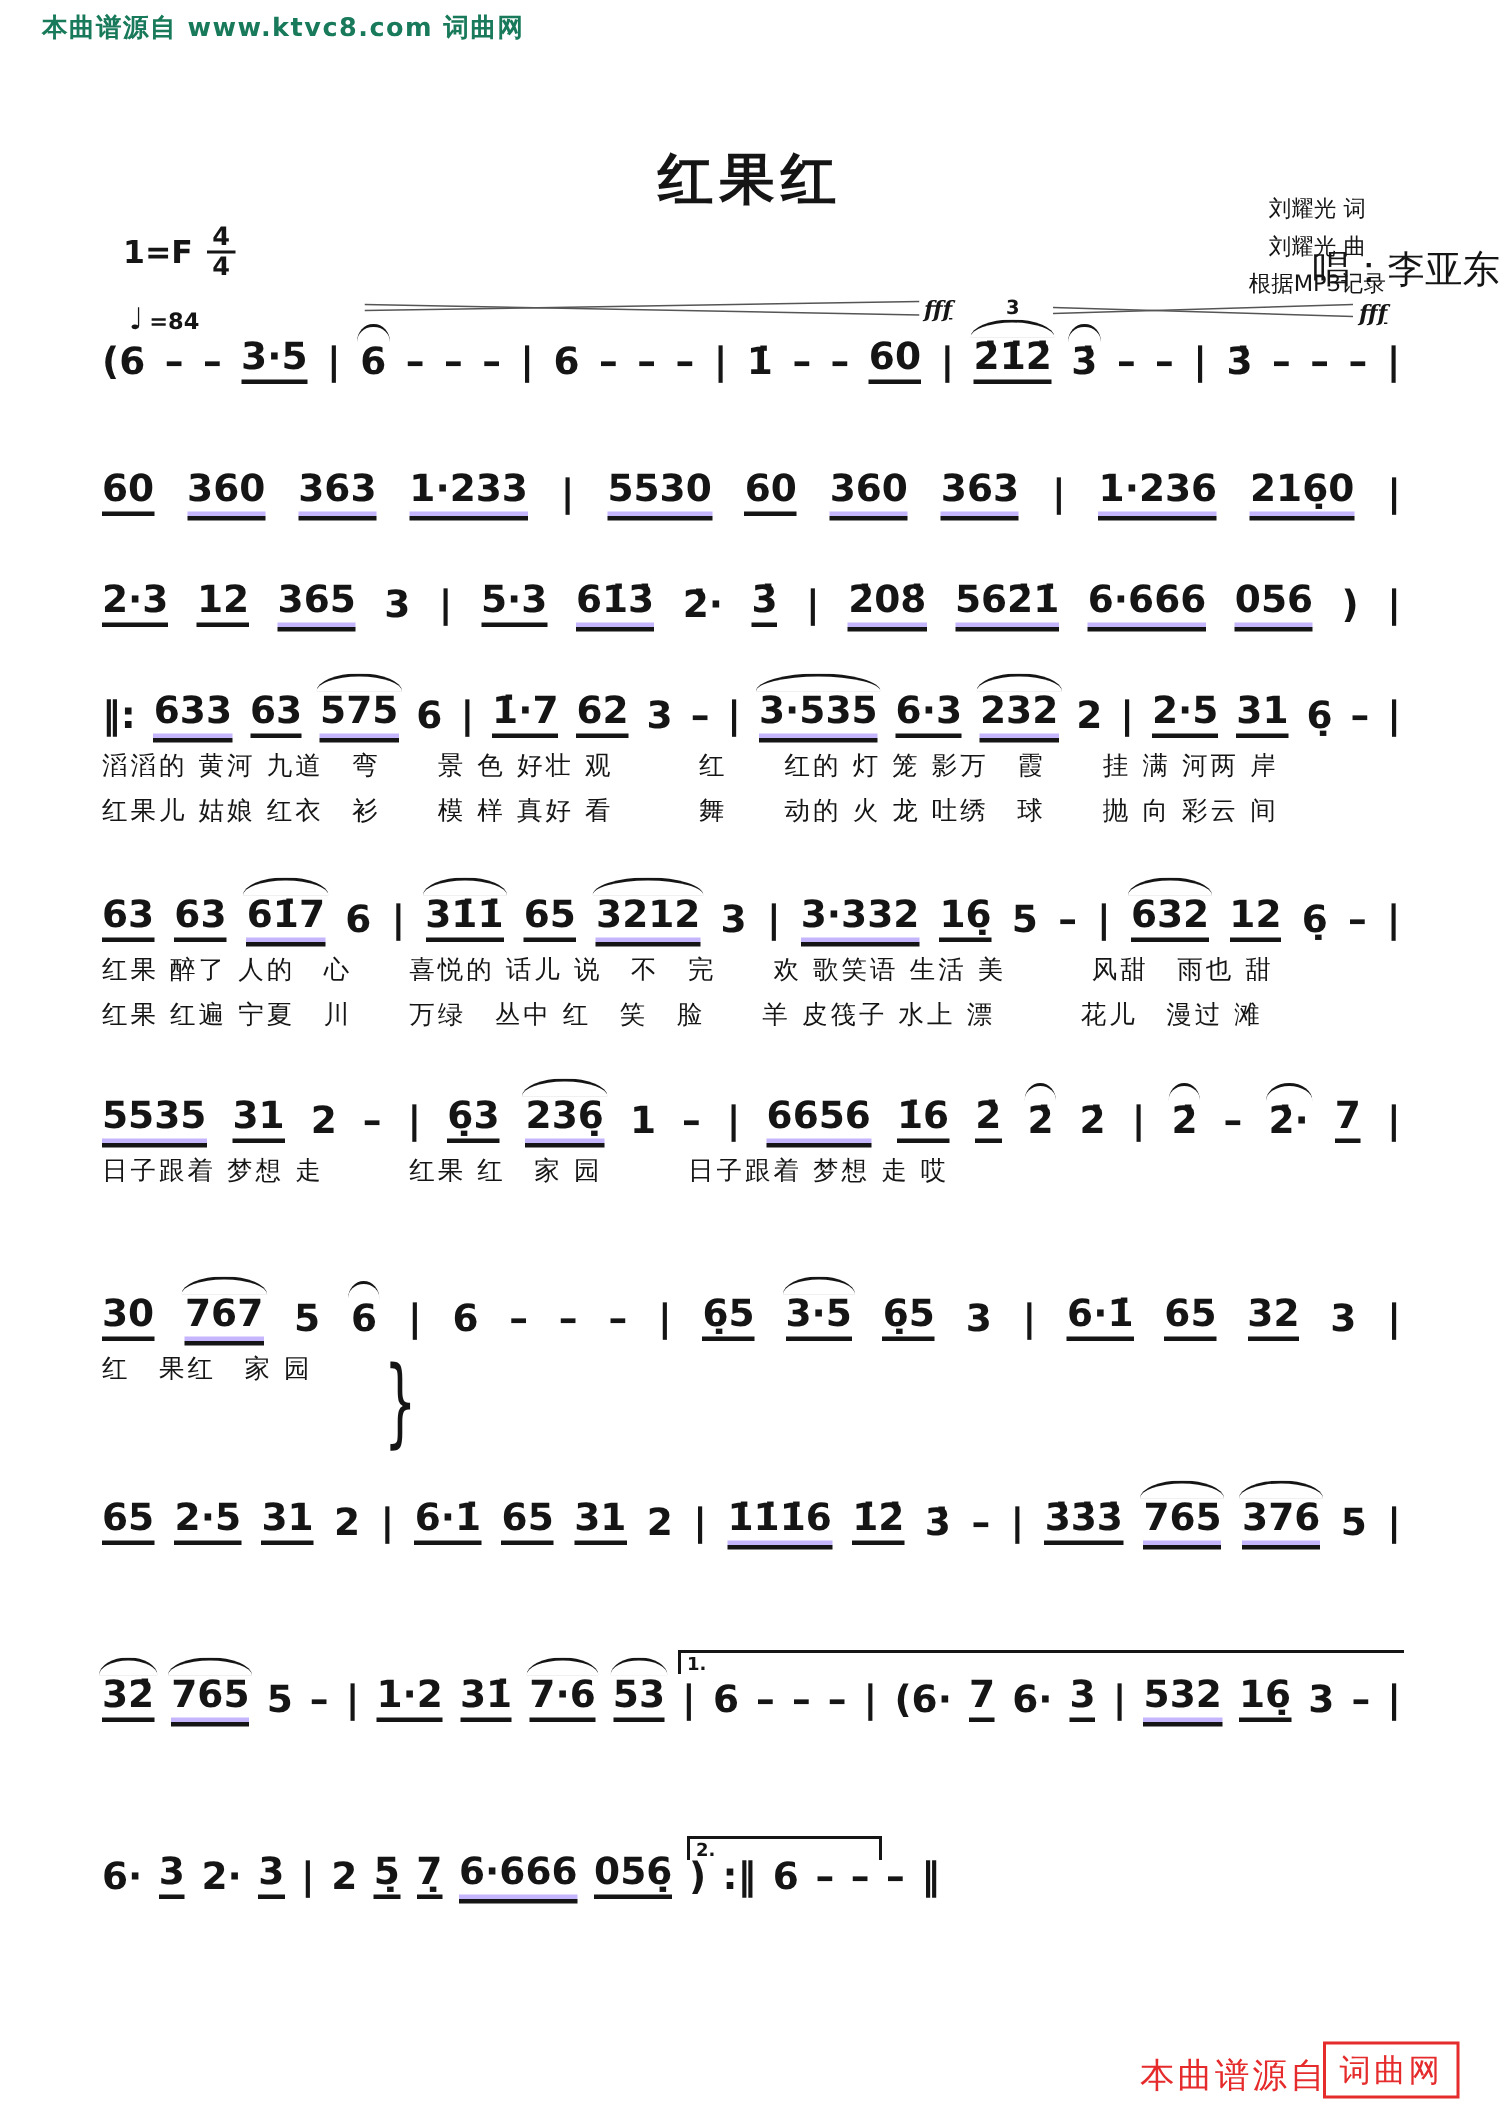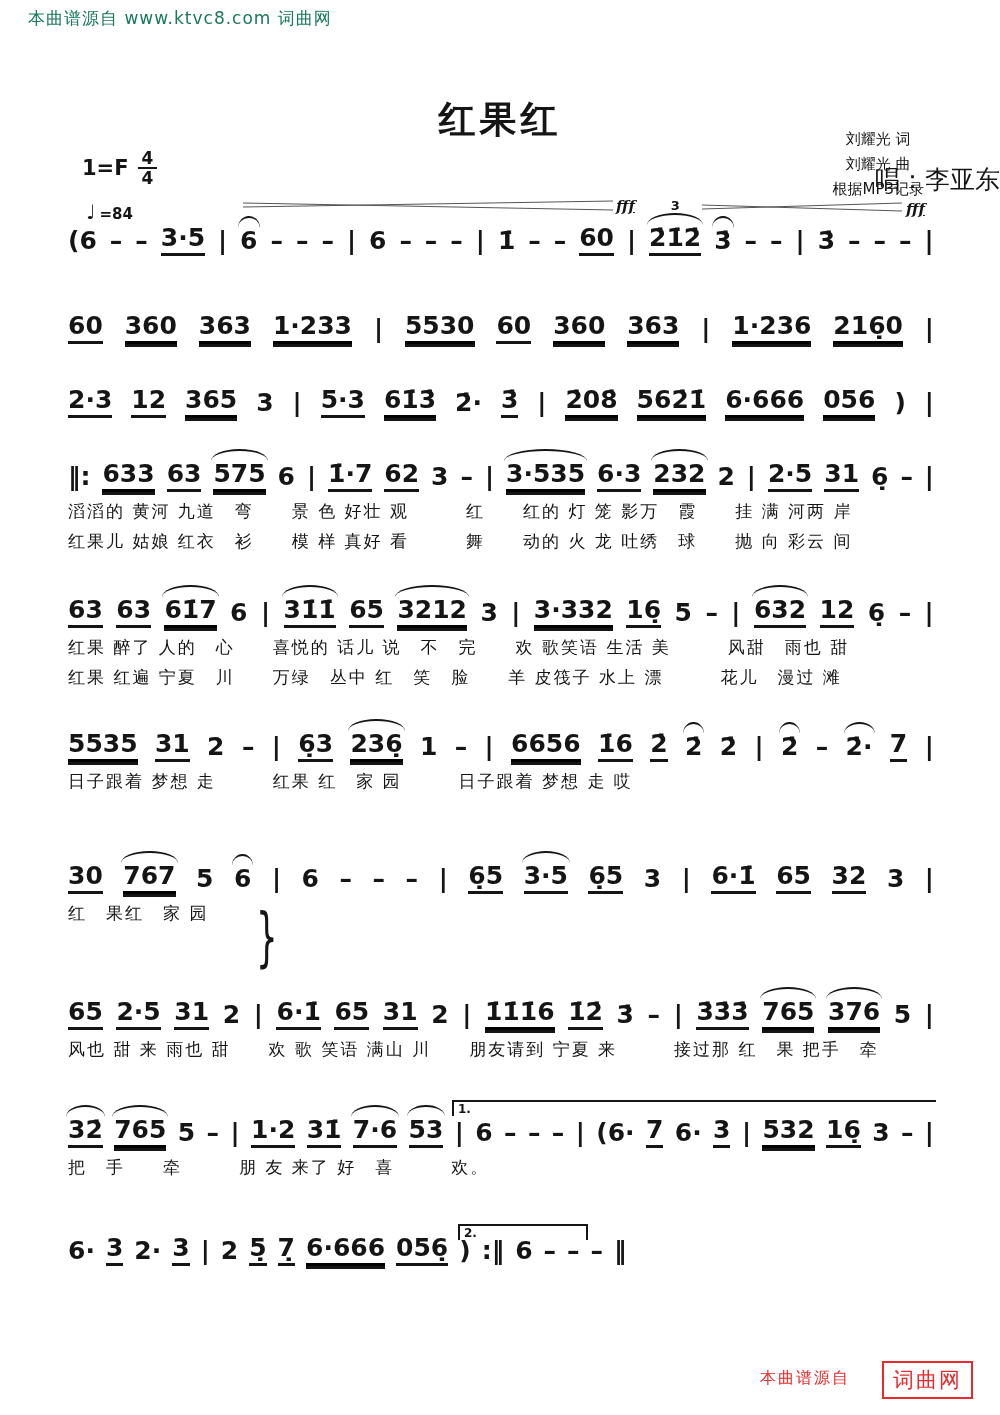--- a/index.html
+++ b/index.html
@@ -2,21 +2,21 @@
 <html><head>
 <meta charset="utf-8">
 <style>
   html,body{margin:0;padding:0;}
   body{
     width:1000px;height:1415px;background:#ffffff;position:relative;
     font-family:"DejaVu Sans", sans-serif;color:#151515;overflow:hidden;
   }
   .abs{position:absolute;}
   
-  .watermark{left:28px;top:7px;font-size:17px;font-weight:normal;letter-spacing:1px;color:var(--green,#187a5a);}
+  .watermark{left:28px;top:7px;font-size:17px;font-weight:bold;letter-spacing:1px;color:var(--green,#187a5a);}
   .title{left:0;right:0;top:95px;text-align:center;font-size:37px;font-weight:bold;letter-spacing:4px;}
   .singer{left:0;right:0;top:163px;text-align:right;font-size:25px;}
   .credits{right:76px;top:127px;text-align:center;font-size:15px;line-height:25px;}
   .keysig{left:82px;top:150px;font-size:21px;font-weight:bold;display:flex;align-items:center;}
   .frac{display:inline-block;text-align:center;font-size:17px;line-height:16px;margin-left:9px;font-weight:bold;}
   .frac .ftop{border-bottom:2px solid #151515;padding:0 4px 1px;display:block;}
   .frac .fbot{display:block;padding-top:1px;}
   .tempo{left:86px;top:200px;font-size:15px;font-weight:bold;}
   .tempo .nt{font-size:20px;margin-right:4px;}
   
@@ -24,38 +24,38 @@
   .fff{position:absolute;font-family:"DejaVu Serif", serif;font-style:italic;font-weight:bold;font-size:15px;text-decoration:underline;}
   .fff1{left:616px;top:197px;}
   .fff2{left:906px;top:200px;}
   
   .sys{position:absolute;left:68px;width:866px;}
   .notes{display:flex;justify-content:space-between;align-items:flex-end;font-weight:bold;font-size:25px;height:44px;}
   .sys.narrow{width:auto;}
   .sys.narrow .notes{justify-content:flex-start;gap:11px;}
   .tok{position:relative;line-height:1;padding-bottom:3px;white-space:pre;}
   .tok.u1{border-bottom:3px solid #151515;}
-  .tok.u2{border-bottom:3px solid #000000;}
+  .tok.u2{border-bottom:3px solid #c4b5fd;}
   .tok.u2::after{content:"";position:absolute;left:0;right:0;bottom:-6px;height:3px;background:#151515;}
   .tok.arc::before{content:"";position:absolute;top:-12px;left:-2px;right:-2px;height:10px;
     border-top:2px solid #151515;border-radius:50% 50% 0 0 / 100% 100% 0 0;}
   .tok .toplabel{position:absolute;top:-26px;left:50%;transform:translateX(-50%);
     font-size:13px;font-weight:bold;font-style:normal;}
   .s0{top:212px}.s1{top:300px}.s2{top:374px}.s3{top:448px}.s4{top:584px}
   .s5{top:718px}.s6{top:850px}.s7{top:986px}.s8{top:1104px}.s9{top:1222px}
   .lyr{font-size:17px;margin-top:8px;line-height:22px;white-space:pre;letter-spacing:2px;}
   
   .volta{position:absolute;border-top:2px solid #151515;border-left:2px solid #151515;height:14px;font-size:12px;font-weight:bold;}
   .volta .vl{position:absolute;left:4px;top:0;}
   .volta1{left:452px;top:1100px;width:482px;}
   .volta2{left:458px;top:1224px;width:126px;border-right:2px solid #151515;}
   
   .brace{left:256px;top:898px;font-size:34px;transform:scaleY(1.9);transform-origin:top;font-weight:400;}
   
-  .footer-src{left:760px;top:1368px;font-size:16px;color:var(--red,#e52b2b);letter-spacing:2px;}
+  .footer-src{left:760px;top:1368px;font-size:23px;color:var(--red,#e52b2b);letter-spacing:2px;}
   .footer-box{left:882px;top:1361px;font-size:21px;color:var(--red,#e52b2b);
     border:2px solid var(--red,#e52b2b);padding:3px 9px;letter-spacing:2px;}
 </style>
 </head>
 <body style="--green: #187a5a; --red: #e52b2b;">
 
 <div class="abs watermark">本曲谱源自 www.ktvc8.com 词曲网</div>
 <div class="abs title">红果红</div>
 <div class="abs singer">唱：李亚东</div>
 <div class="abs credits">
@@ -277,21 +277,20 @@
         <span class="tok u1">1̇2̇</span>
         <span class="tok">3̇</span>
         <span class="tok">–</span>
         <span class="tok">|</span>
         <span class="tok u1">3̇3̇3̇</span>
         <span class="tok u2 arc">765</span>
         <span class="tok u2 arc">376</span>
         <span class="tok">5</span>
         <span class="tok">|</span>
       </div>
-      <div class="lyr">风也 甜 来 雨也 甜　　欢 歌 笑语 满山 川　　朋友请到 宁夏 来　　　接过那 红　果 把手　牵</div>
     </div>
     <div class="sys s8">
       <div class="notes">
         <span class="tok u1 arc">32̇</span>
         <span class="tok u2 arc">765</span>
         <span class="tok">5</span>
         <span class="tok">–</span>
         <span class="tok">|</span>
         <span class="tok u1">1·2</span>
         <span class="tok u1">31̇</span>
@@ -307,21 +306,20 @@
         <span class="tok u1">7</span>
         <span class="tok">6·</span>
         <span class="tok u1">3</span>
         <span class="tok">|</span>
         <span class="tok u2">532</span>
         <span class="tok u1">16̣</span>
         <span class="tok">3</span>
         <span class="tok">–</span>
         <span class="tok">|</span>
       </div>
-      <div class="lyr">把　手　　牵　　　朋 友 来了 好　喜　　　欢。</div>
     </div>
     <div class="sys s9 narrow">
       <div class="notes">
         <span class="tok">6·</span>
         <span class="tok u1">3</span>
         <span class="tok">2·</span>
         <span class="tok u1">3</span>
         <span class="tok">|</span>
         <span class="tok">2</span>
         <span class="tok u1">5̣</span>

